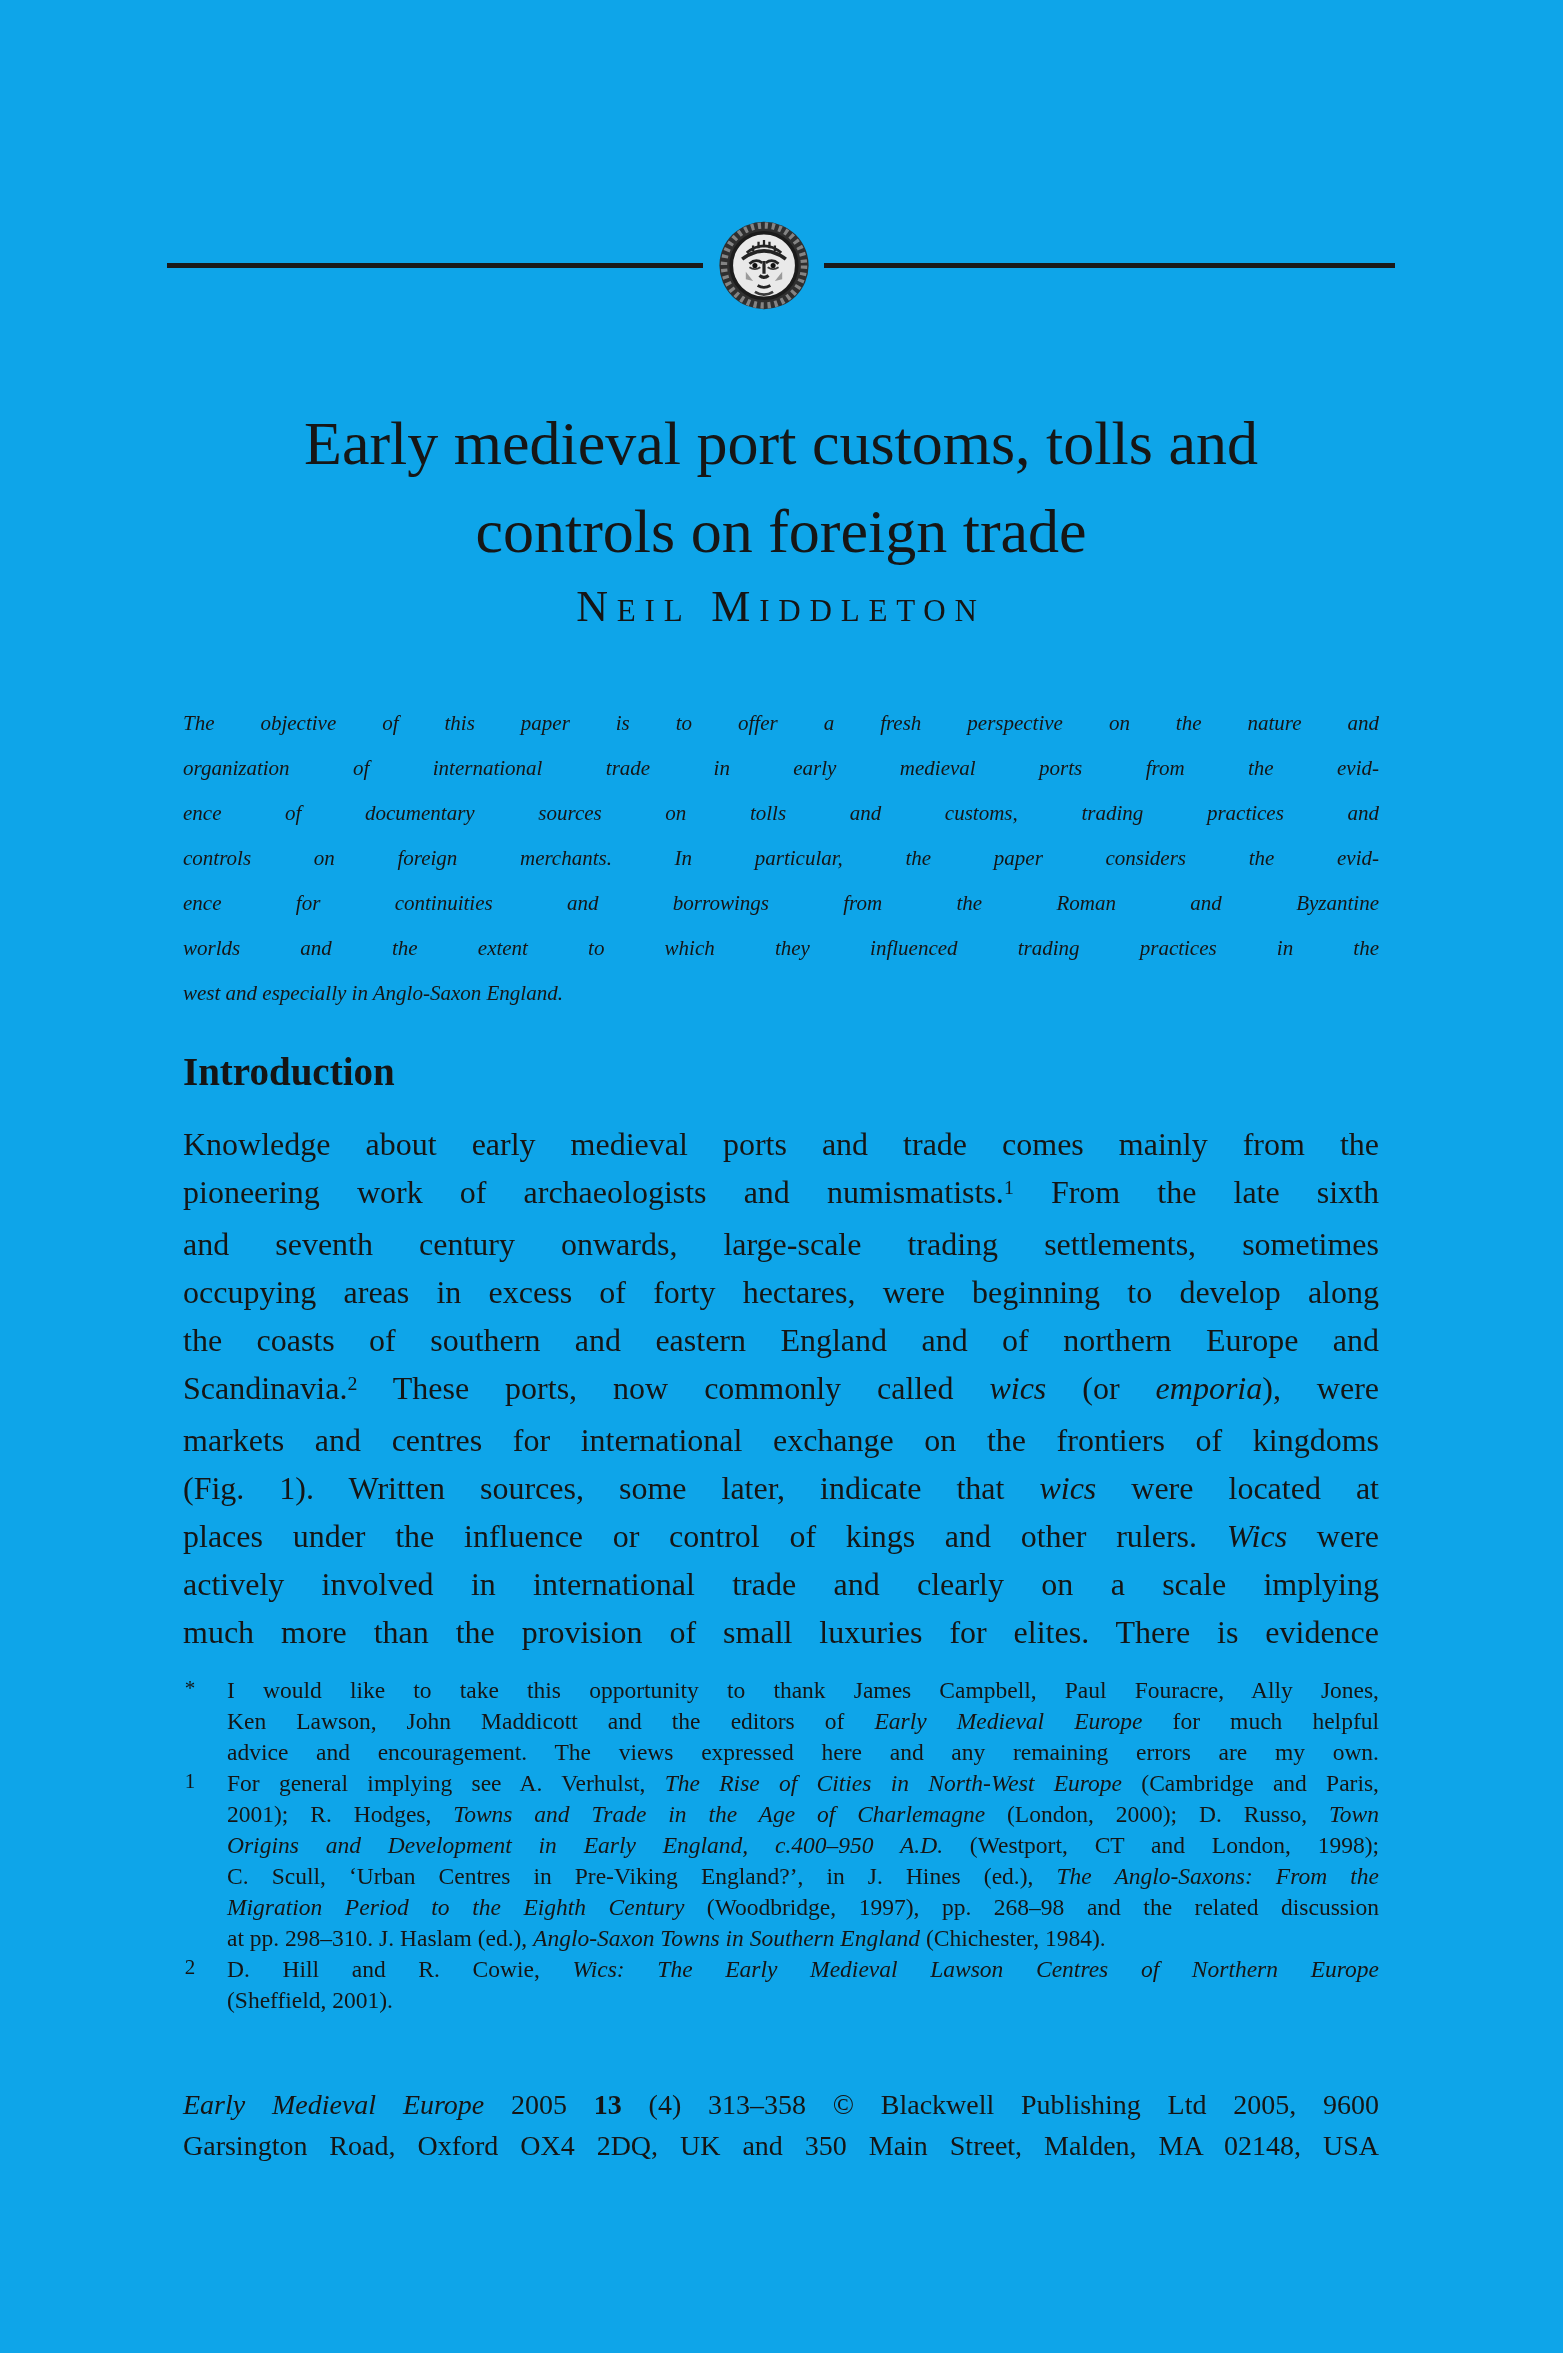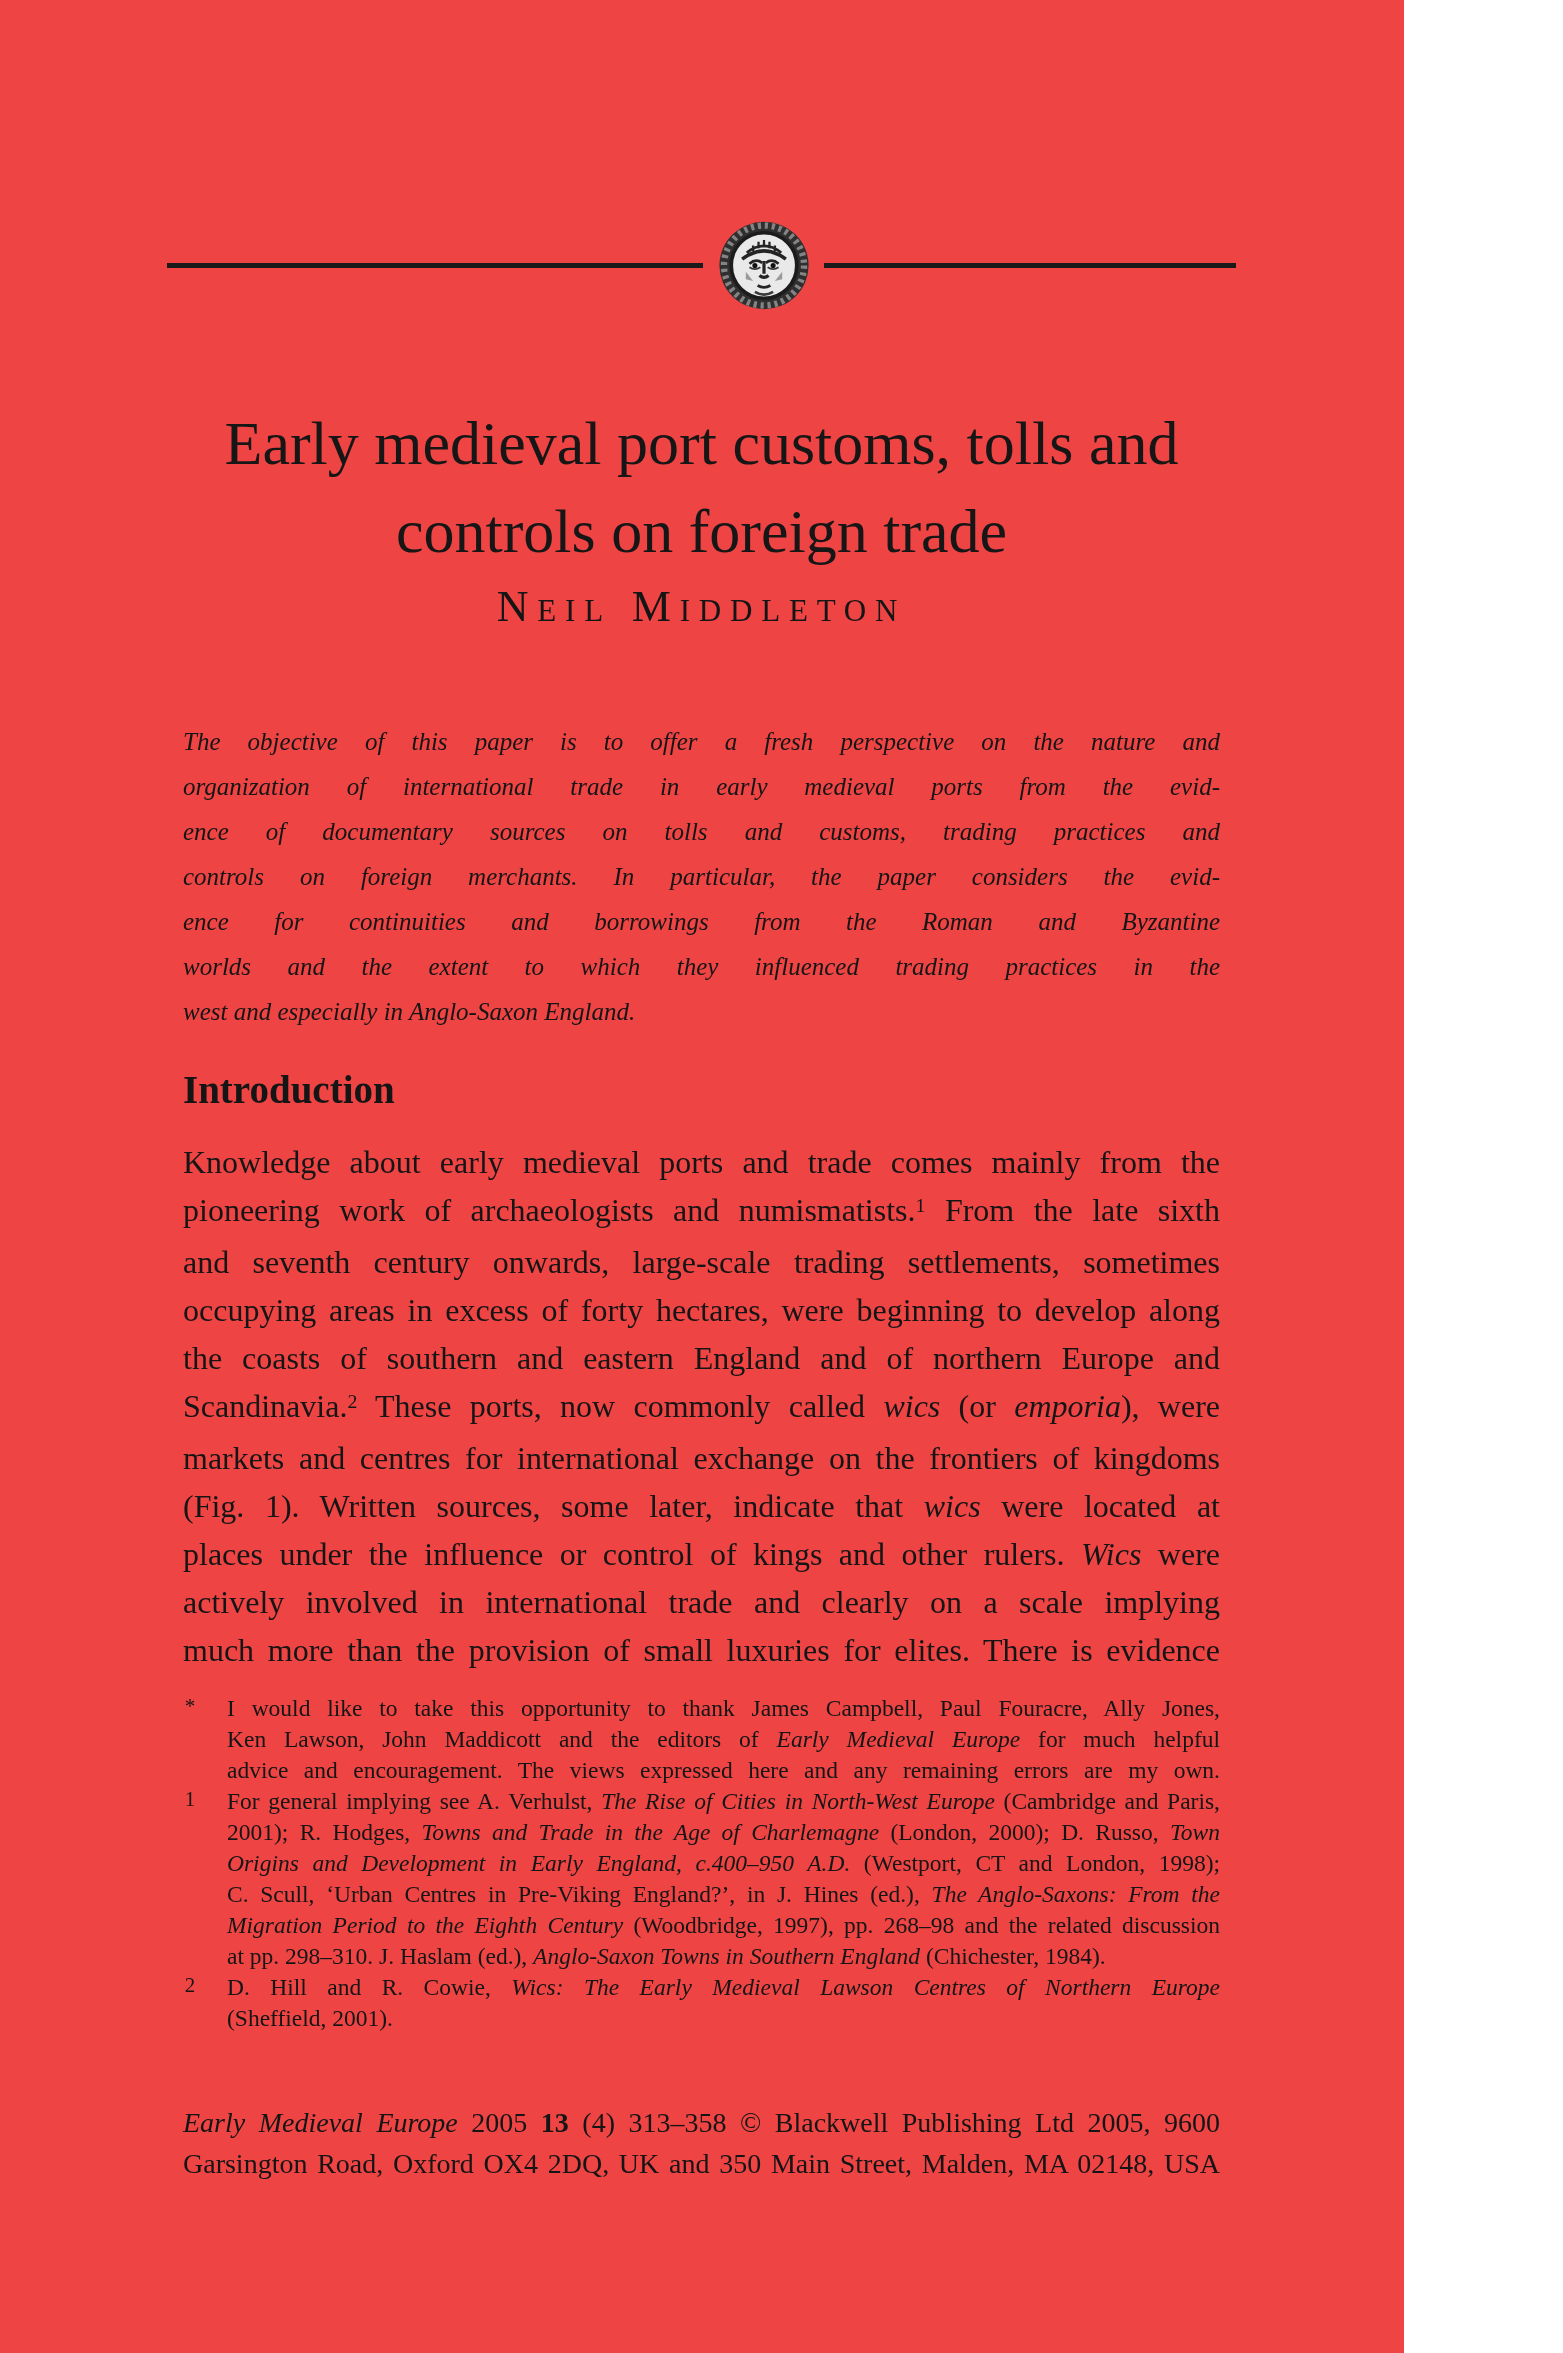--- a/index.html
+++ b/index.html
@@ -1,20 +1,20 @@
 <!DOCTYPE html>
 <html style="font-size:14px"><head>
 <meta charset="utf-8">
 <style>
   html, body { margin: 0; padding: 0; background: #ffffff; }
   .page {
     position: relative;
-    width: 1404px;
+    width: 1563px;
     height: 2354px;
-    background: #ef4444;
+    background: #0ea5e9;
     color: #151515;
     font-family: "Liberation Serif", "DejaVu Serif", serif;
     overflow: hidden;
   }
   
   .header-row {
     position: absolute;
     top: 220px; left: 167px; right: 168px;
     height: 91px;
     display: flex;
@@ -35,22 +35,22 @@
   }
   .author {
     margin-top: 9px;
     font-size: 44px;
     line-height: 45px;
     text-align: center;
     font-variant: small-caps;
     letter-spacing: 0.20em;
   }
   .abstract {
-    margin-top: 90px;
-    font-size: 25px;
+    margin-top: 72px;
+    font-size: 21px;
     line-height: 45px;
     font-style: italic;
   }
   .section-heading {
     margin-top: 31px;
     font-size: 39px;
     line-height: 50px;
     font-weight: bold;
   }
   .body-par {

